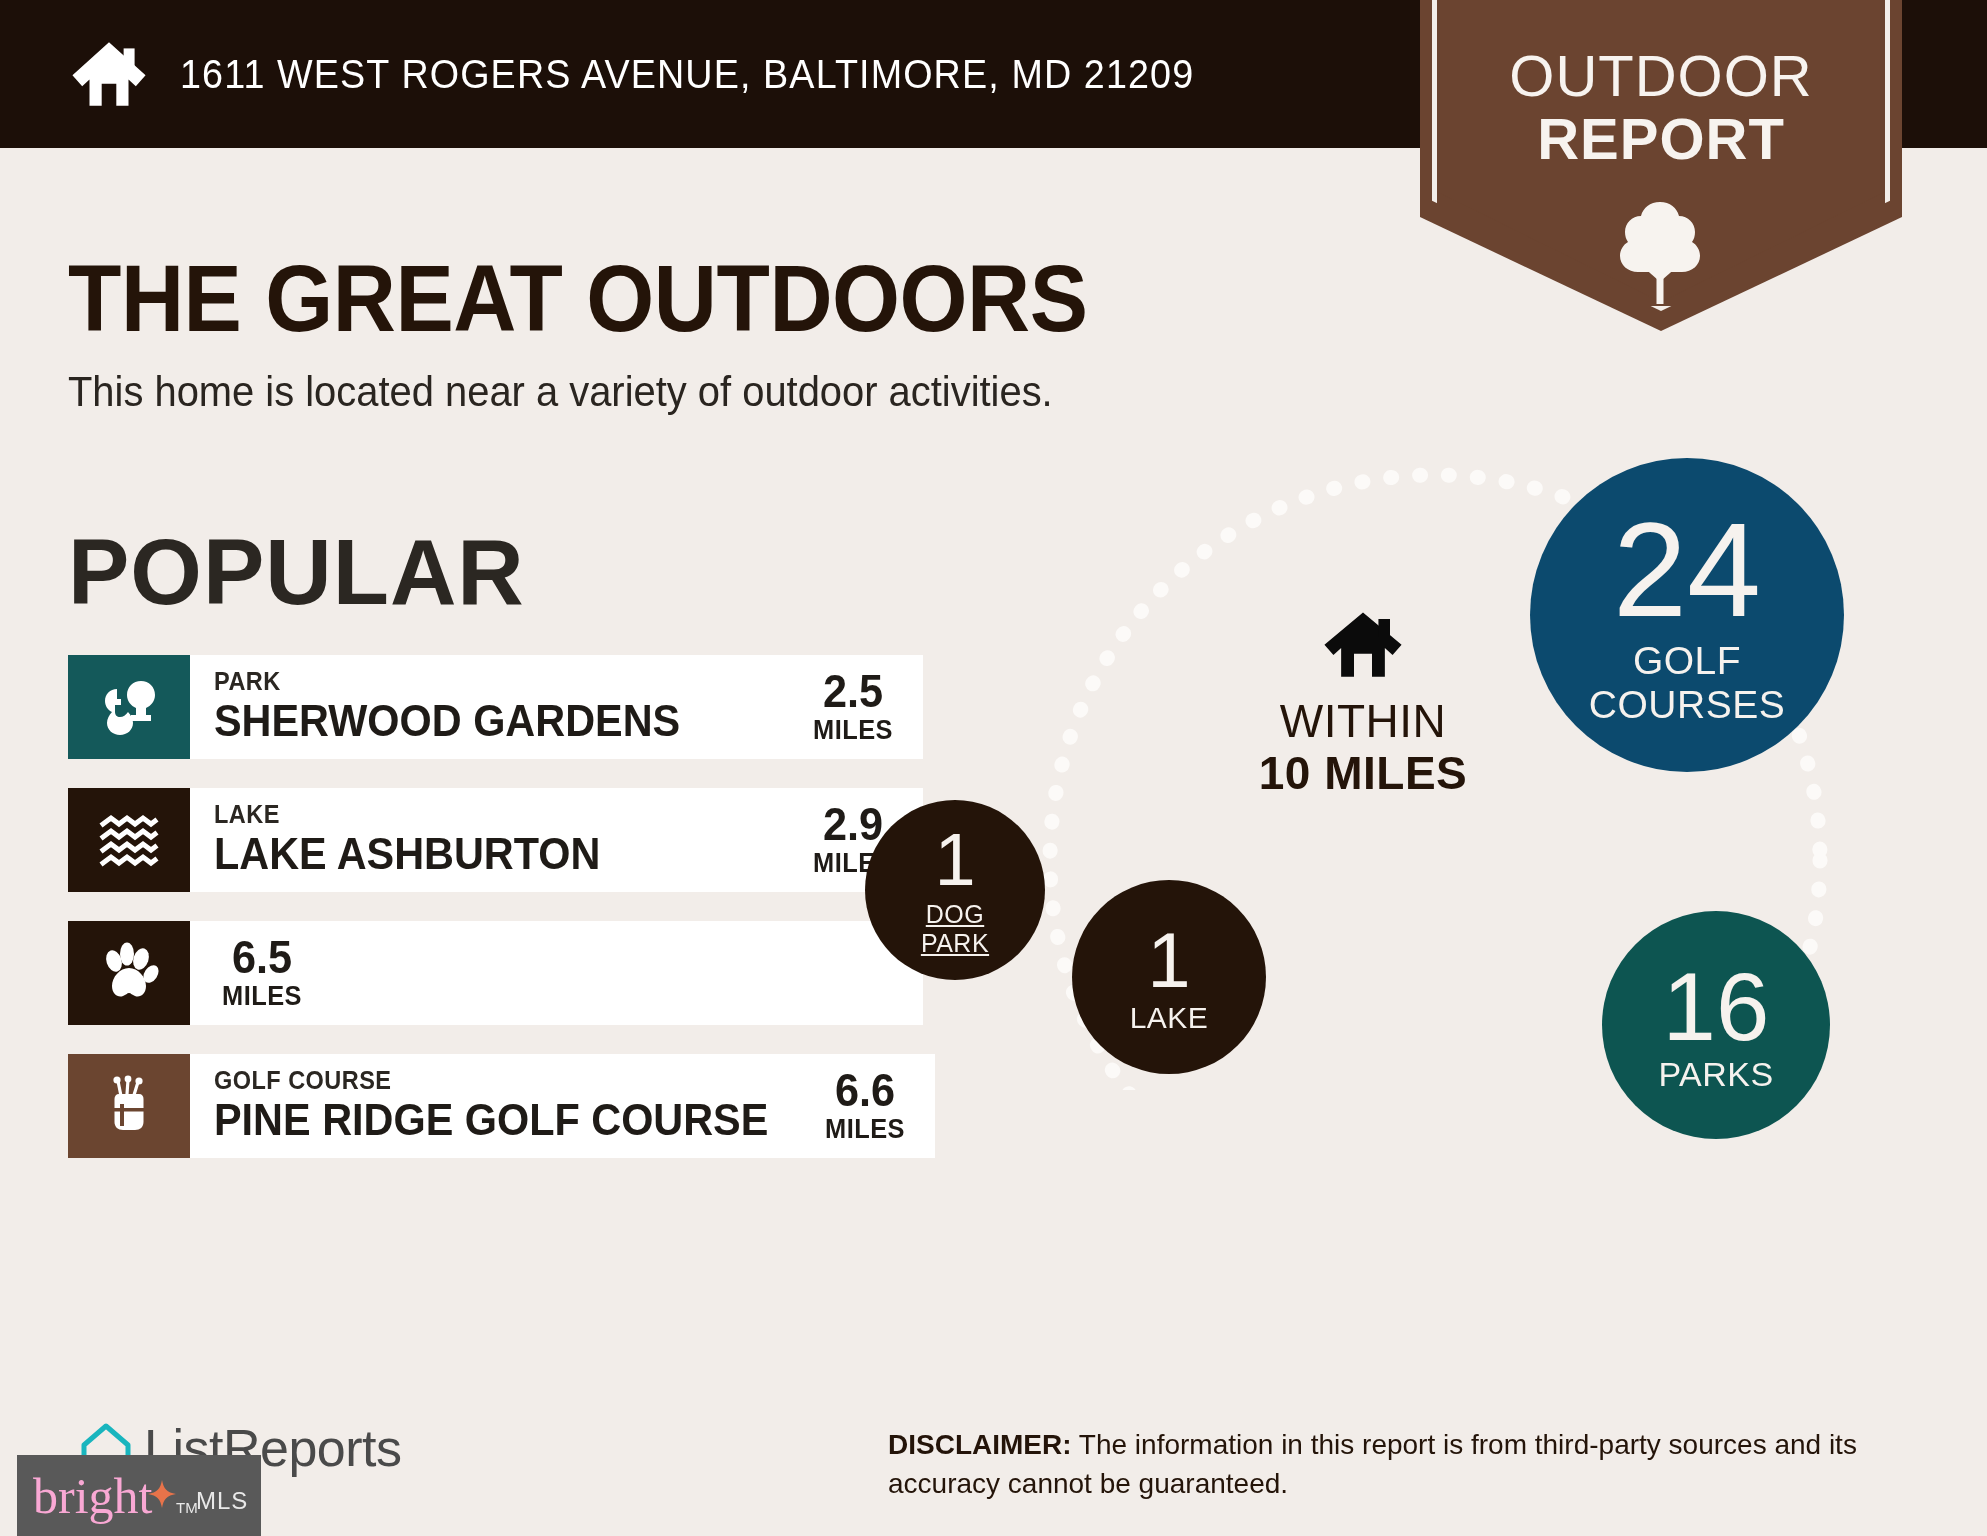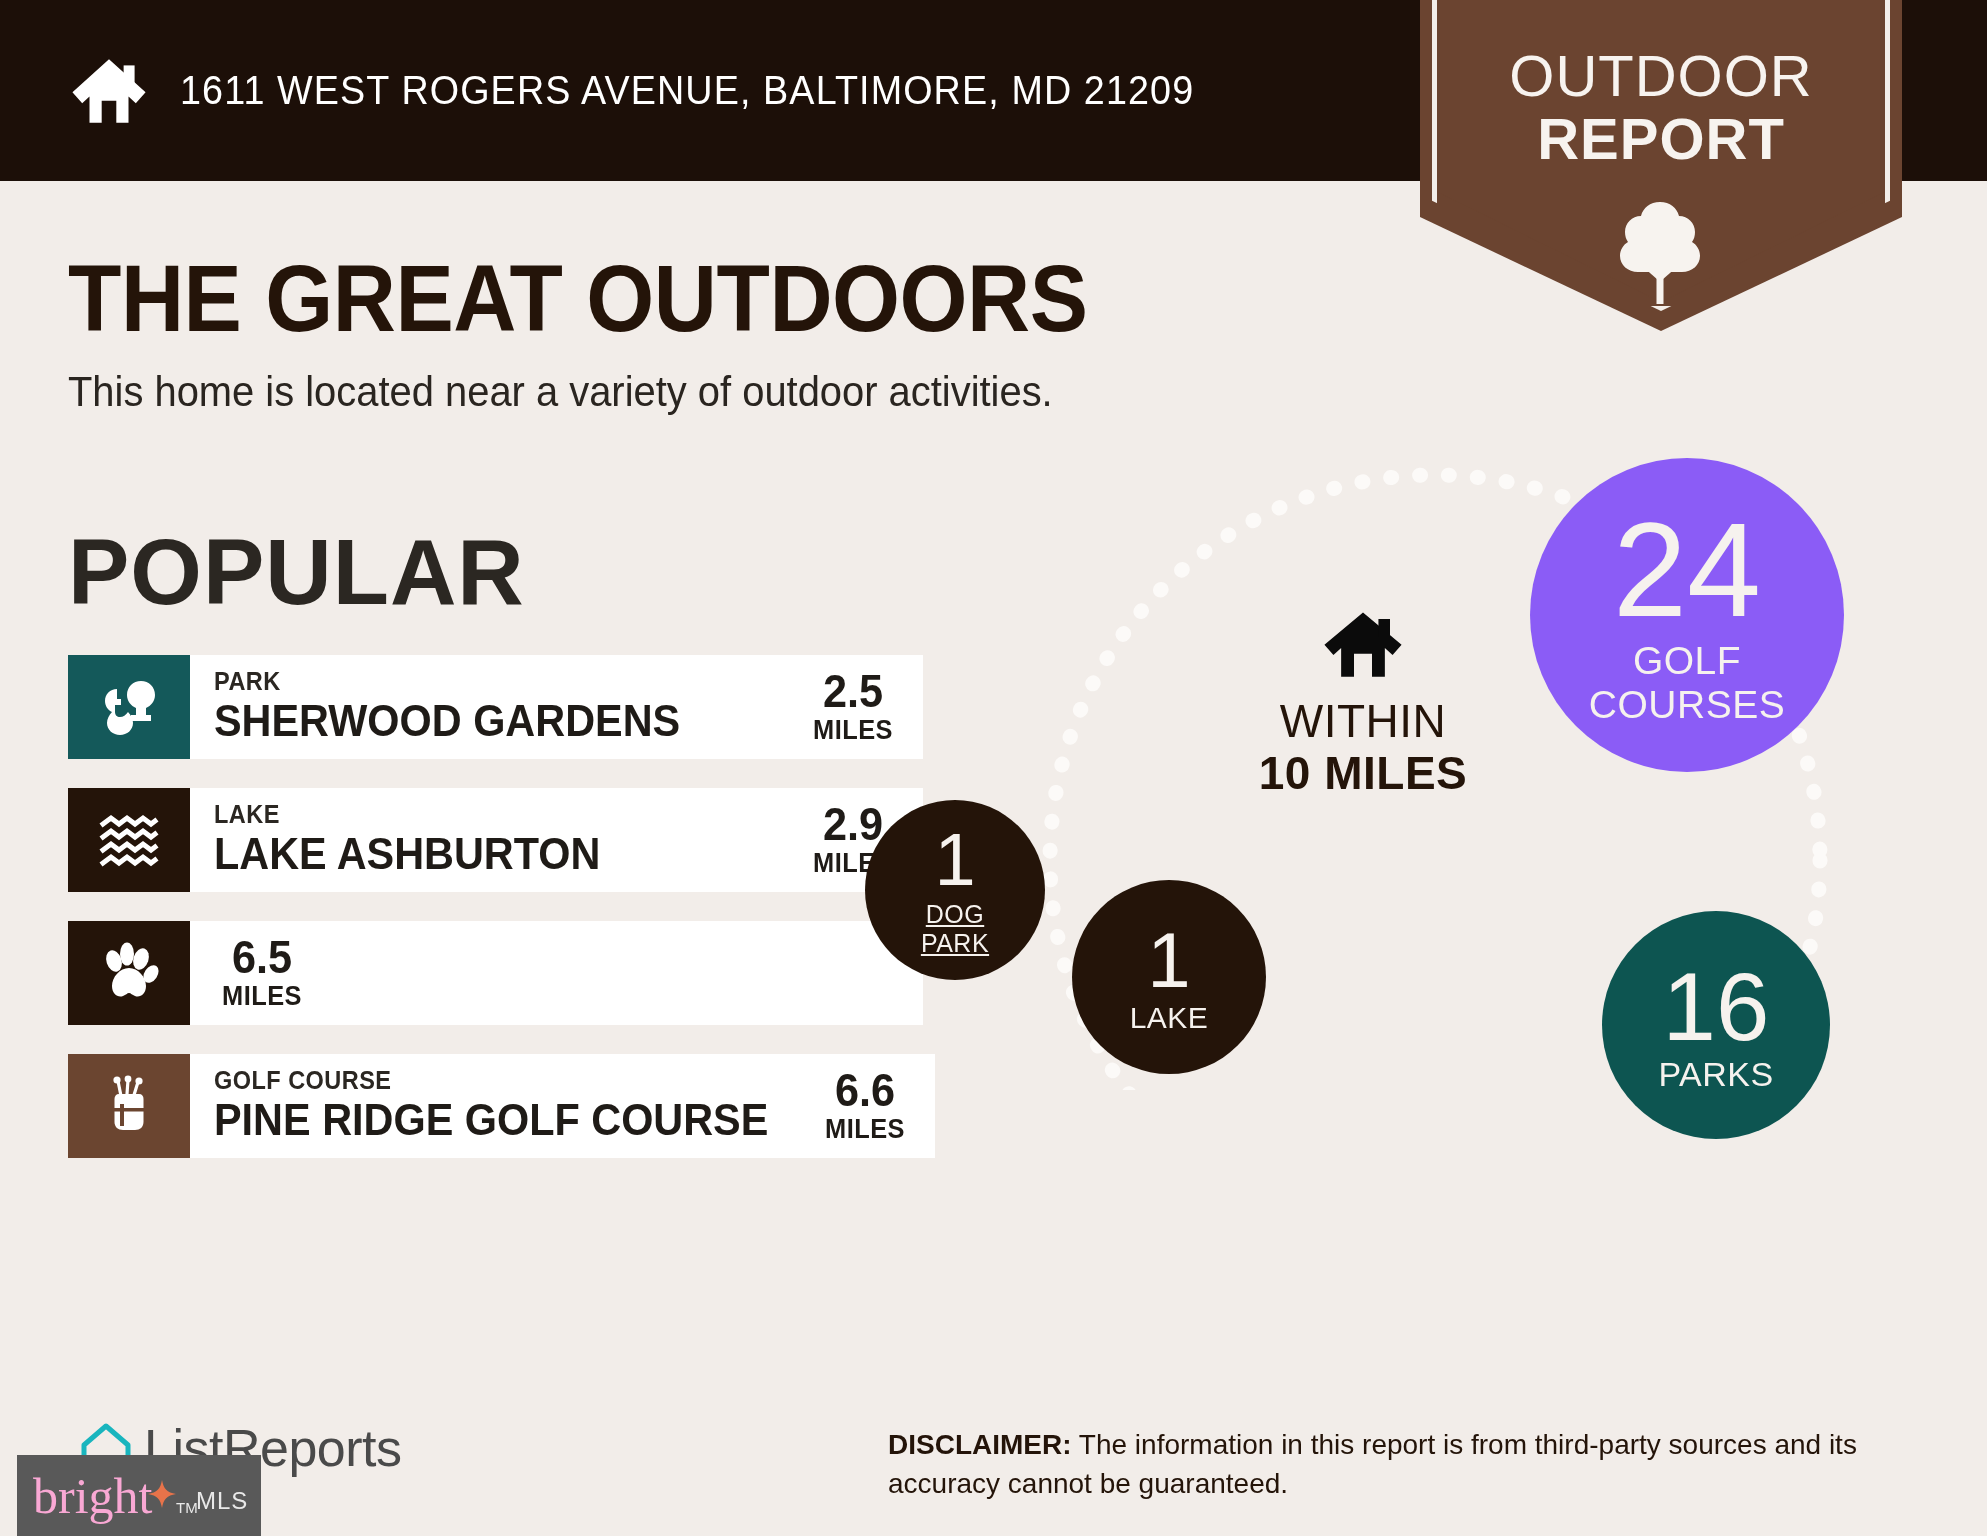--- a/index.html
+++ b/index.html
@@ -7,21 +7,21 @@
   body {
     background:#F2EDE9;
     font-family:"Liberation Sans", sans-serif;
     position:relative;
     overflow:hidden;
     -webkit-font-smoothing:antialiased;
   }
 
   
   .header-bar{
-    position:absolute; left:0; top:0; width:1987px; height:181px;
+    position:absolute; left:0; top:0; width:1987px; height:148px;
     background:#1C0F08;
     display:flex; align-items:center;
   }
   .header-home-icon{ margin-left:70px; width:78px; height:78px; display:block; }
   .header-address{
     margin-left:32px;
     color:#FFFFFF;
     font-size:41px;
     letter-spacing:1.2px;
     font-weight:400;
@@ -124,21 +124,21 @@
 
   .bubble{
     position:absolute; border-radius:50%;
     display:flex; flex-direction:column;
     align-items:center; justify-content:center;
     color:#F6F2EE; text-align:center; line-height:1.0;
   }
   .bubble .num{ font-weight:300; display:block; }
   .bubble .lbl{ font-weight:300; display:block; letter-spacing:0.5px; }
 
-  .bub-golf{ left:520px; top:88px; width:314px; height:314px; background:#8b5cf6; }
+  .bub-golf{ left:520px; top:88px; width:314px; height:314px; background:#0c4a6e; }
   .bub-golf .num{ font-size:133px; margin-bottom:2px; }
   .bub-golf .lbl{ font-size:39px; line-height:1.12; }
 
   .bub-parks{ left:592px; top:541px; width:228px; height:228px; background:#0D5551; }
   .bub-parks .num{ font-size:96px; margin-bottom:2px; }
   .bub-parks .lbl{ font-size:34px; }
 
   .bub-dog{ left:-145px; top:430px; width:180px; height:180px; background:#241409; }
   .bub-dog .num{ font-size:74px; margin-bottom:3px; }
   .bub-dog .lbl{ font-size:25px; line-height:1.13;text-decoration:underline; }

